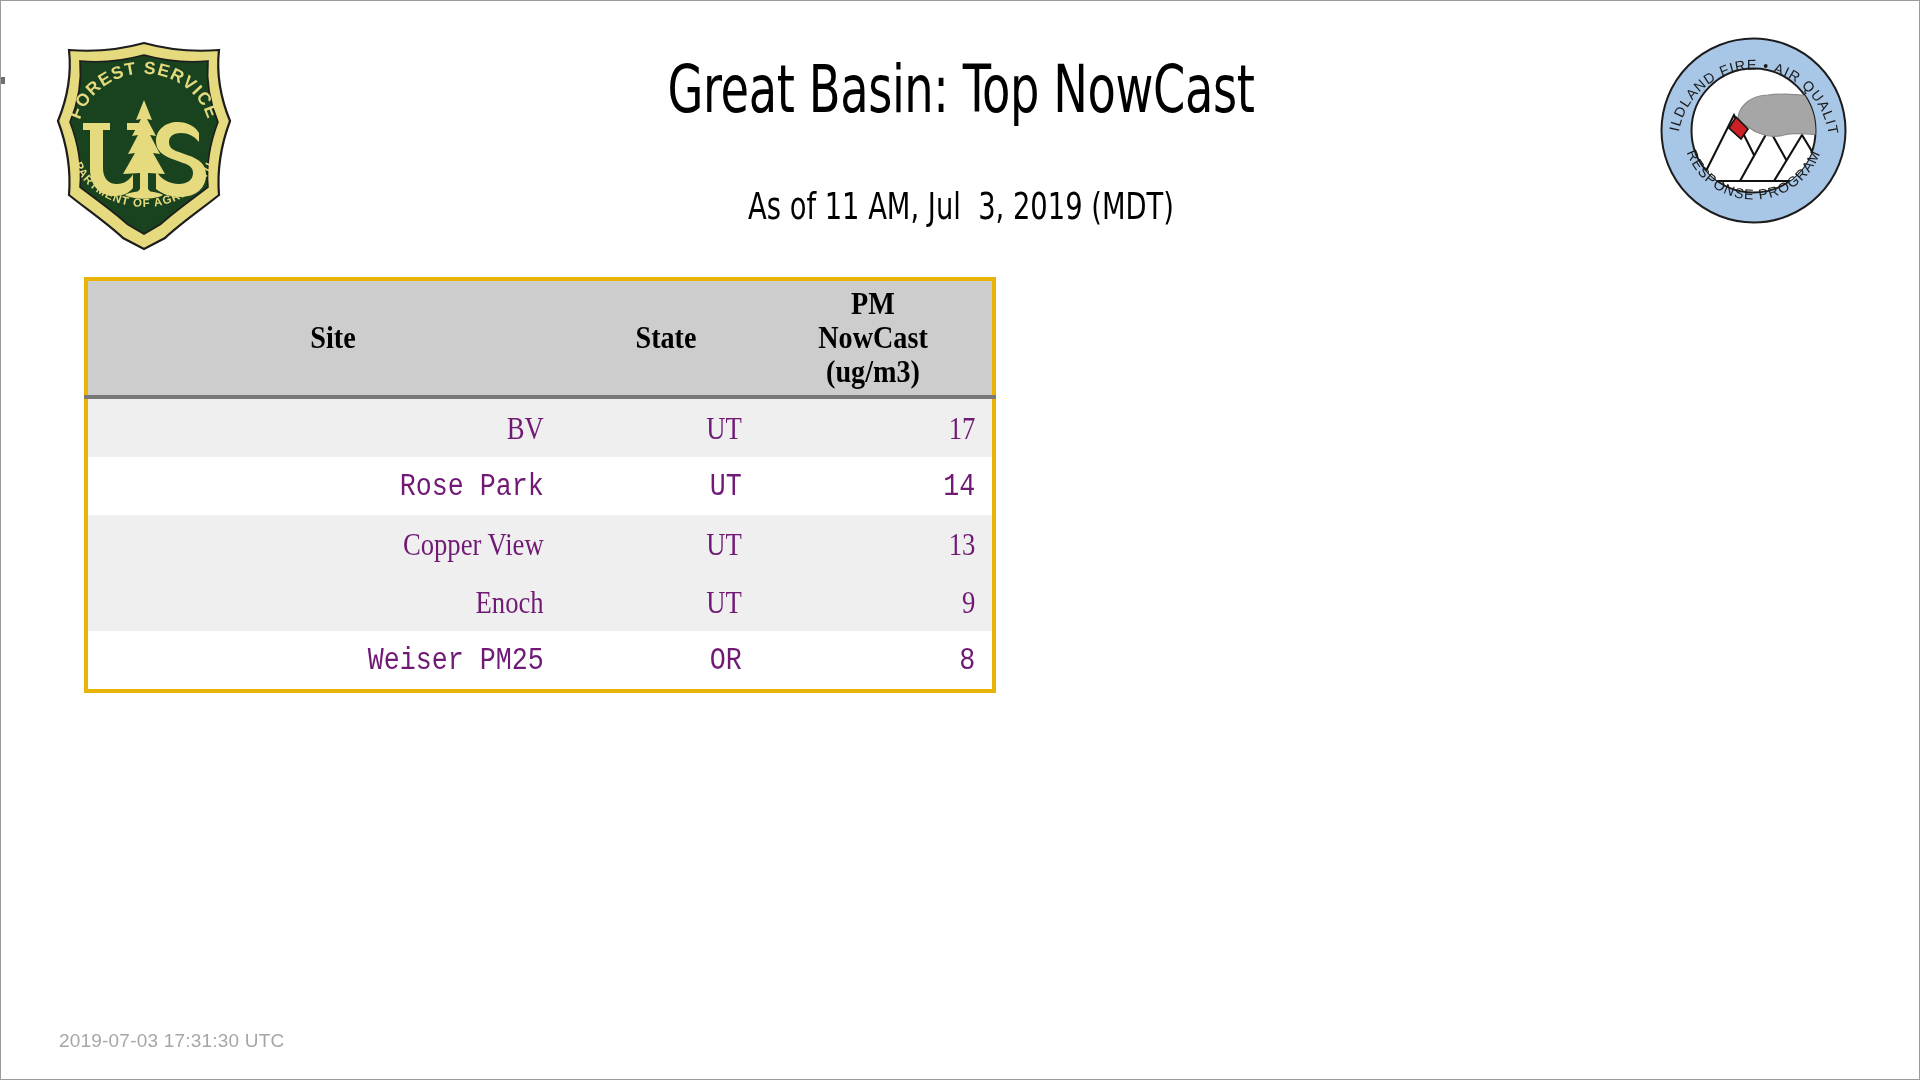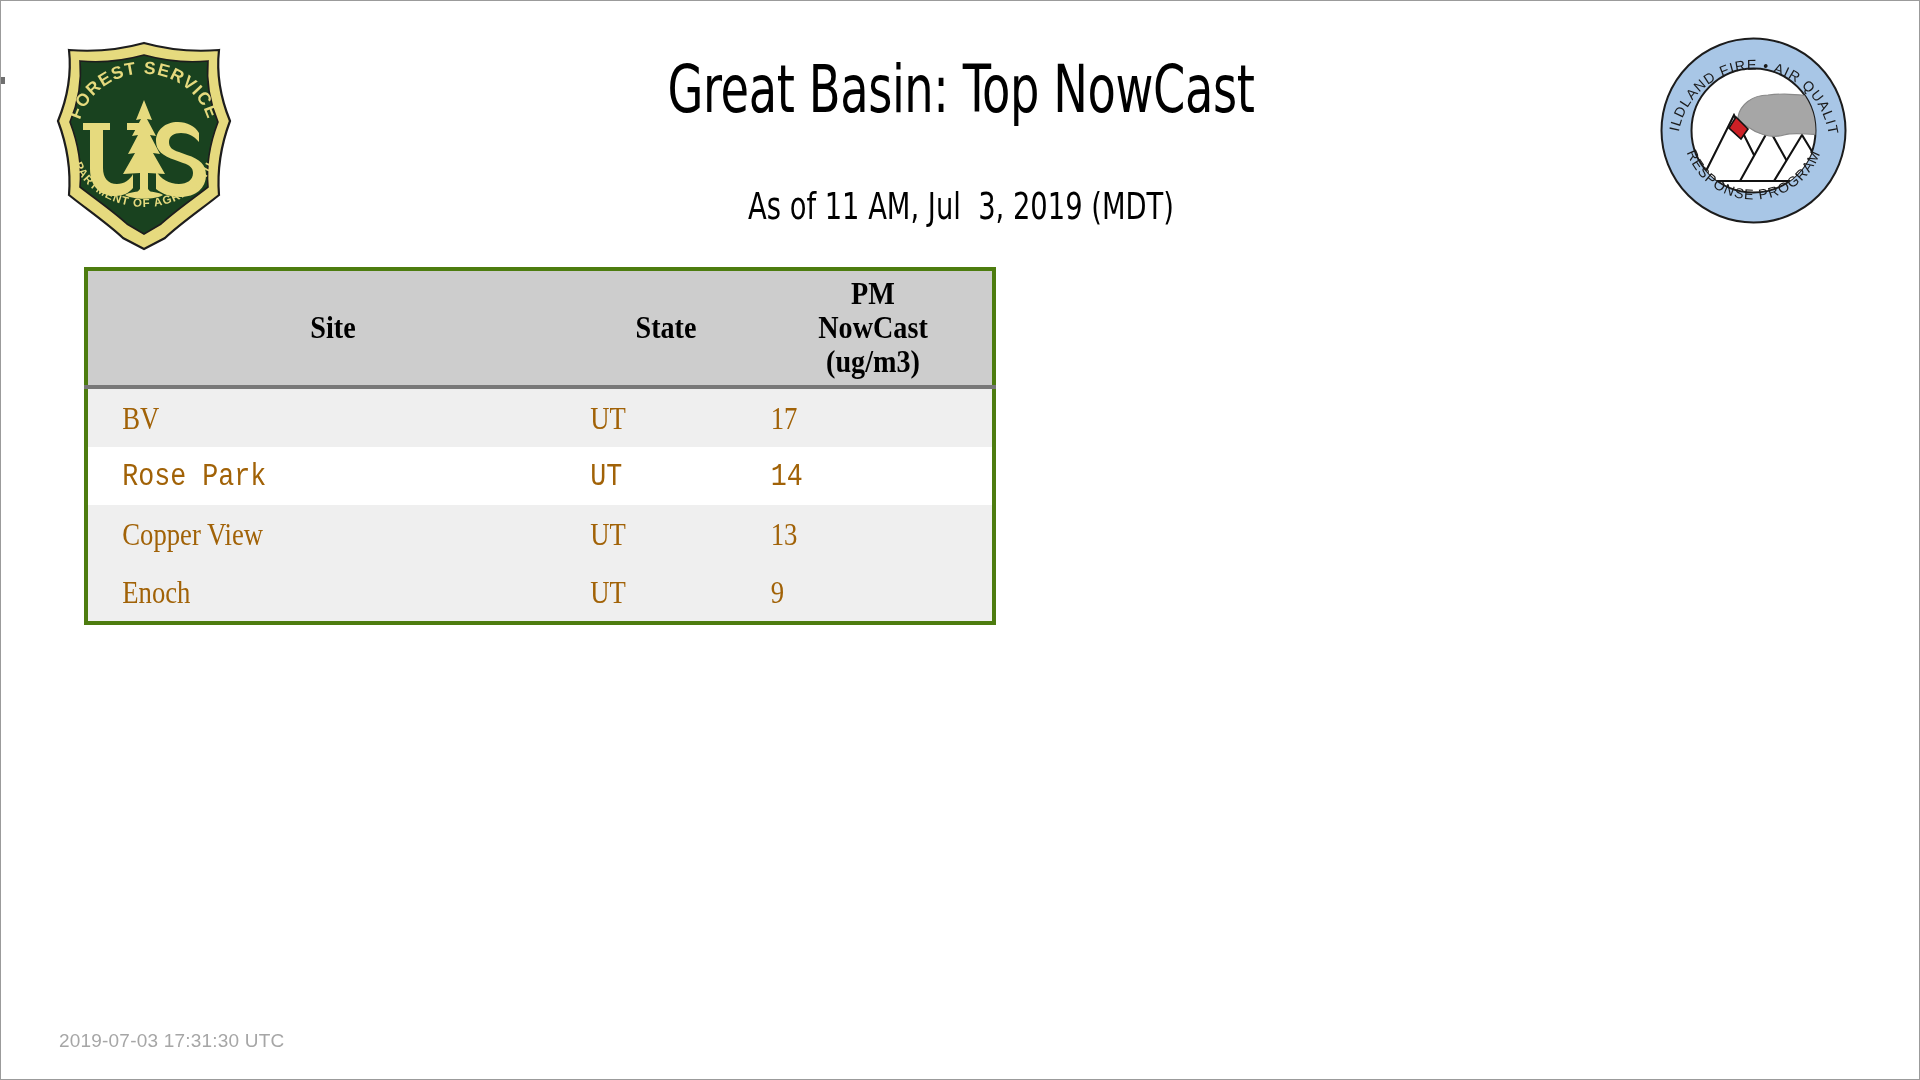--- a/index.html
+++ b/index.html
@@ -83,25 +83,25 @@
     line-height: 1.0;
     transform: scaleX(0.80);
     transform-origin: 50% 50%;
     white-space: pre;
   }
 
   
   #nowcast-table {
     position: absolute;
     left: 83px;
-    top: 266px;
+    top: 276px;
     width: 908px;
     border-collapse: collapse;
     table-layout: fixed;
-    border: 4px solid #4d7c0f;
+    border: 4px solid #eab308;
     box-sizing: border-box;
     background: #ffffff;
     padding-left: 11px;
   }
   #nowcast-table col.c-site  { width: 492px; }
   #nowcast-table col.c-state { width: 176px; }
   #nowcast-table col.c-pm    { width: 240px; }
 
   #nowcast-table thead th {
     background: #cdcdcd;
@@ -119,22 +119,22 @@
   }
   #nowcast-table thead th .hdr-inner {
     display: block;
     transform: scaleX(0.88);
   }
 
   #nowcast-table tbody td {
     font-family: "Liberation Serif", "DejaVu Serif", serif;
     font-weight: 400;
     font-size: 31px;
-    color: #a16207;
-    text-align: left;
+    color: #701a75;
+    text-align: right;
     vertical-align: middle;
     padding: 0;
     height: 58px;
     border: none;
     line-height: 1.0;
   }
   #nowcast-table tbody td .cell-inner {
     display: block;
     transform: scaleX(0.86);
   }
@@ -324,18 +324,29 @@
           <td>
             <span class="cell-inner">Enoch</span>
           </td>
           <td>
             <span class="cell-inner">UT</span>
           </td>
           <td>
             <span class="cell-inner">9</span>
           </td>
         </tr>
+        <tr class="even">
+          <td>
+            <span class="cell-inner">Weiser PM25</span>
+          </td>
+          <td>
+            <span class="cell-inner">OR</span>
+          </td>
+          <td>
+            <span class="cell-inner">8</span>
+          </td>
+        </tr>
       </tbody>
   </table>
 
   <div id="footer-timestamp">2019-07-03 17:31:30 UTC</div>
 
 </div>
 
 </body></html>

